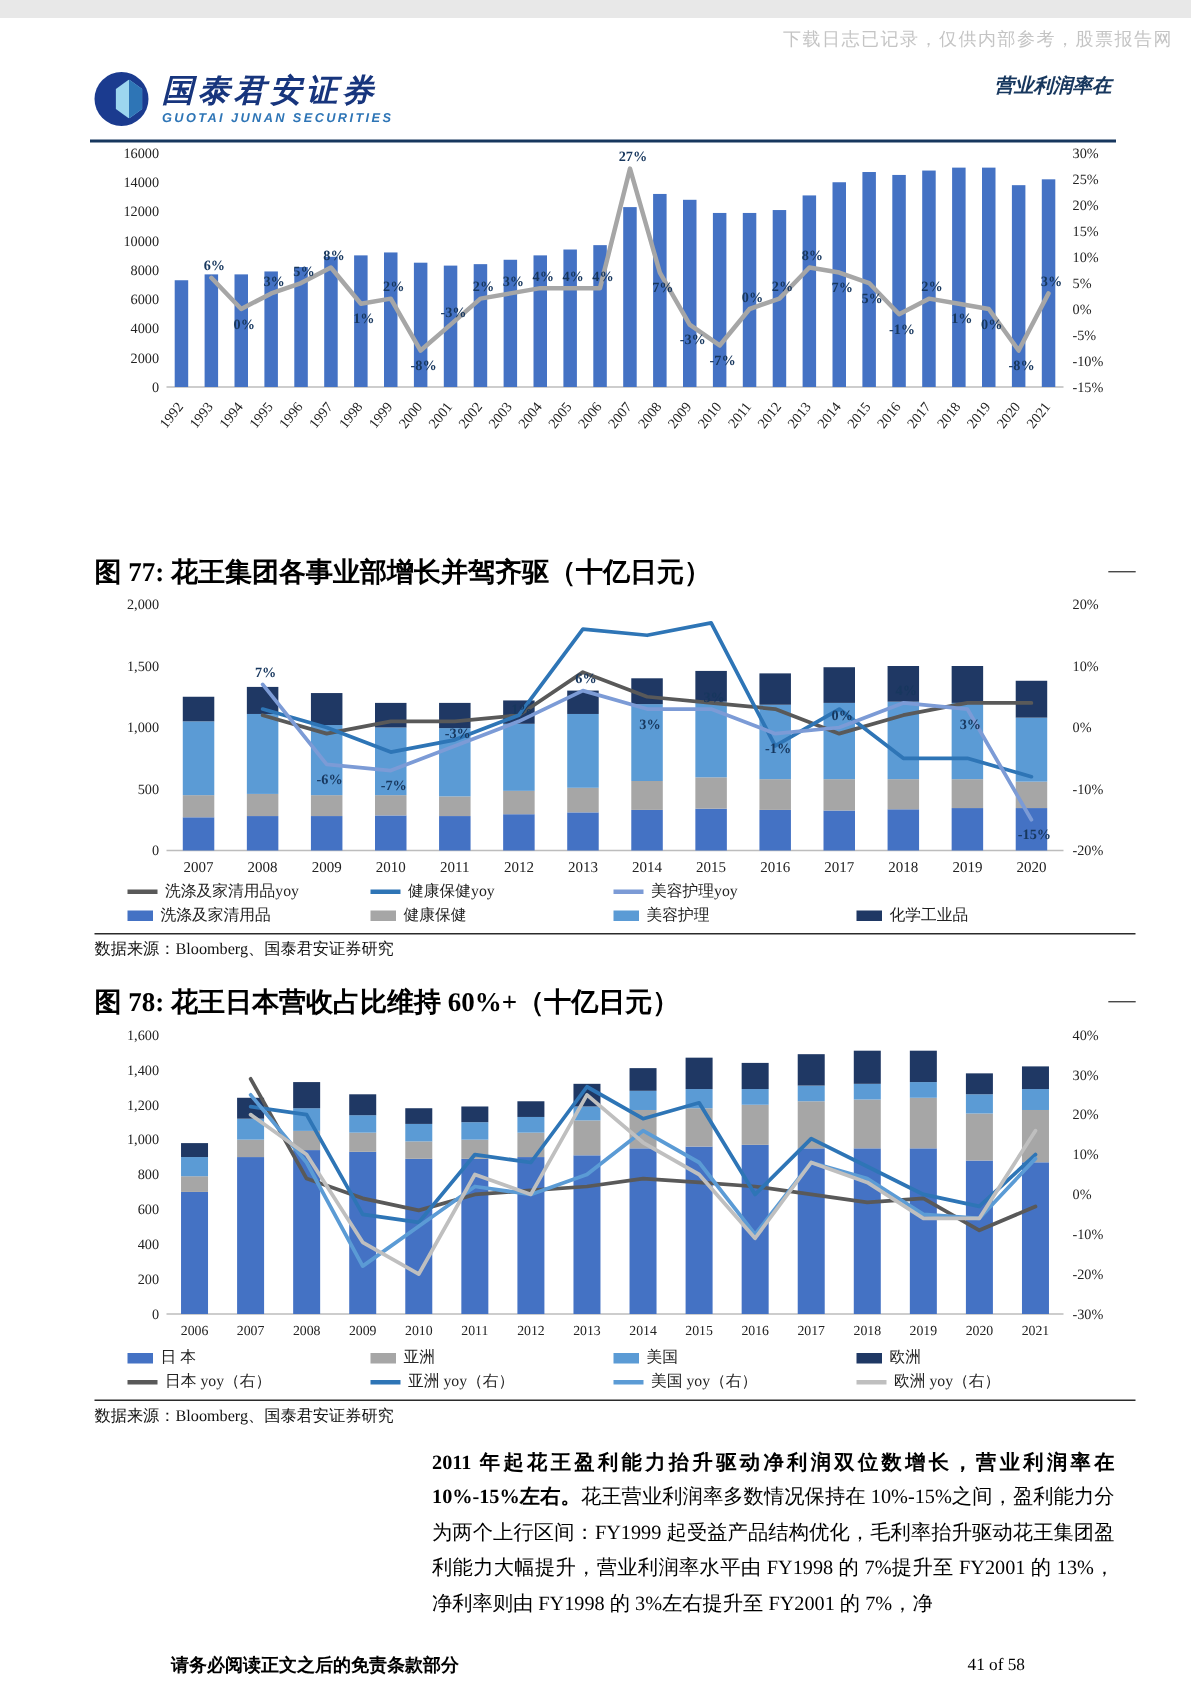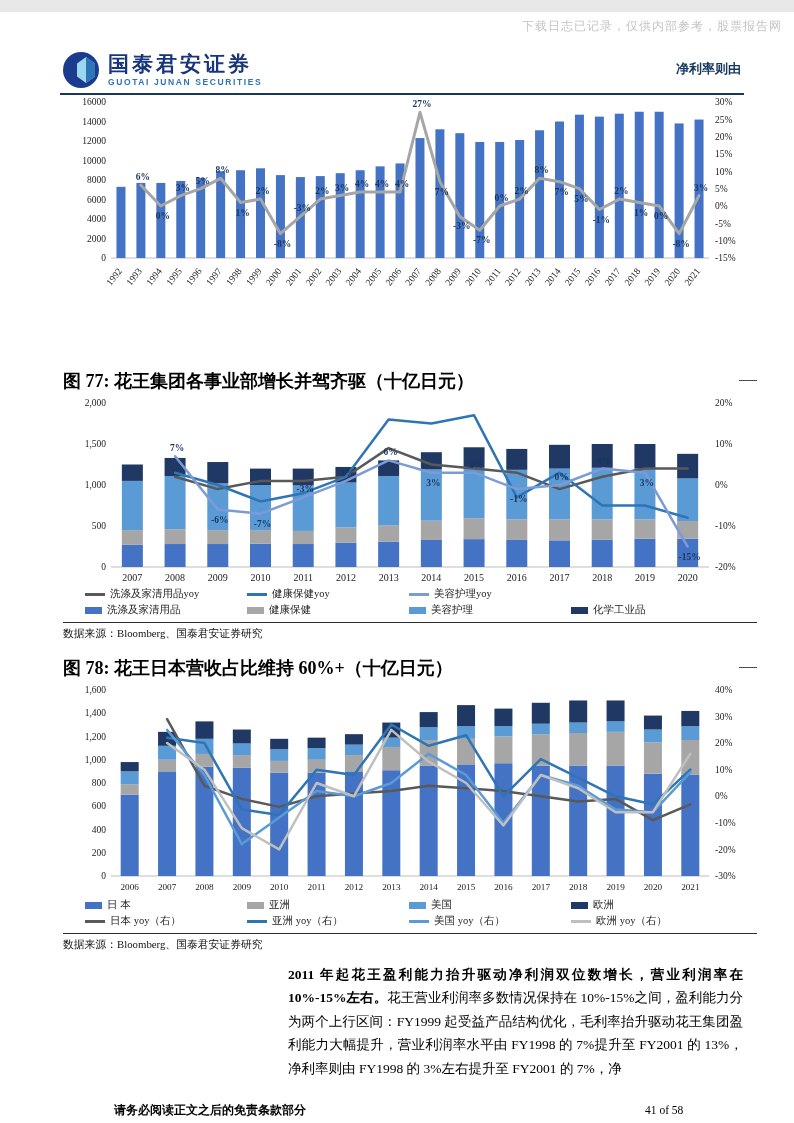--- a/index.html
+++ b/index.html
@@ -1,21 +1,21 @@
 <!DOCTYPE html>
 <html><head>
 <meta charset="utf-8">
 <style>
   html,body{margin:0;padding:0;background:#e8e8e8;}
   .page{position:relative;width:794px;height:1123px;background:#ffffff;margin:12px auto;
         font-family:"Liberation Serif","DejaVu Serif",serif;color:#111;overflow:hidden;}
   
   .watermark{position:absolute;top:6px;right:12px;font-size:12px;color:#c4c4c4;letter-spacing:1px;}
   
-  .header{position:absolute;top:36px;left:63px;right:53px;height:44px;display:flex;align-items:center;justify-content:space-between;}
+  .header{position:absolute;top:36px;left:63px;right:53px;height:44px;display:flex;align-items:flex-start;justify-content:space-between;font-style:italic;}
   .brand{display:flex;align-items:center;gap:9px;}
   .logo-mark{position:relative;width:36px;height:36px;display:inline-block;}
   .logo-circle{position:absolute;left:0;top:0;width:36px;height:36px;border-radius:50%;background:#1b3b8f;}
   .logo-diamond{position:absolute;left:14px;top:5px;width:18px;height:26px;background:#9dd6ef;
                 clip-path:polygon(50% 0,100% 25%,100% 75%,50% 100%,0 75%,0 25%);}
   .logo-diamond-dark{position:absolute;left:23px;top:5px;width:9px;height:26px;background:#2e75b6;
                 clip-path:polygon(0 0,100% 25%,100% 75%,0 100%);}
   .brand-text{line-height:1;}
   .brand-cn{font-size:21px;font-weight:bold;color:#17357d;letter-spacing:3px;font-family:"Liberation Serif",serif;}
   .brand-en{font-size:8.5px;font-weight:bold;color:#2e75b6;letter-spacing:1.6px;margin-top:3px;font-family:"Liberation Sans",sans-serif;}
@@ -62,21 +62,21 @@
       <span class="logo-mark">
         <span class="logo-circle"></span>
         <span class="logo-diamond"></span>
         <span class="logo-diamond-dark"></span>
       </span>
       <span class="brand-text">
         <div class="brand-cn">国泰君安证券</div>
         <div class="brand-en">GUOTAI JUNAN SECURITIES</div>
       </span>
     </div>
-    <div class="report-type">净利率则由</div>
+    <div class="report-type">营业利润率在</div>
   </div>
   <div class="header-rule"></div>
 
   <section class="sec sec-chart1">
     <svg viewBox="0 0 692 200" width="692" height="200">
         <text x="43" y="165.2" text-anchor="end" font-size="9.5" fill="#222">0</text>
         <text x="43" y="145.7" text-anchor="end" font-size="9.5" fill="#222">2000</text>
         <text x="43" y="126.2" text-anchor="end" font-size="9.5" fill="#222">4000</text>
         <text x="43" y="106.7" text-anchor="end" font-size="9.5" fill="#222">6000</text>
         <text x="43" y="87.2" text-anchor="end" font-size="9.5" fill="#222">8000</text>

